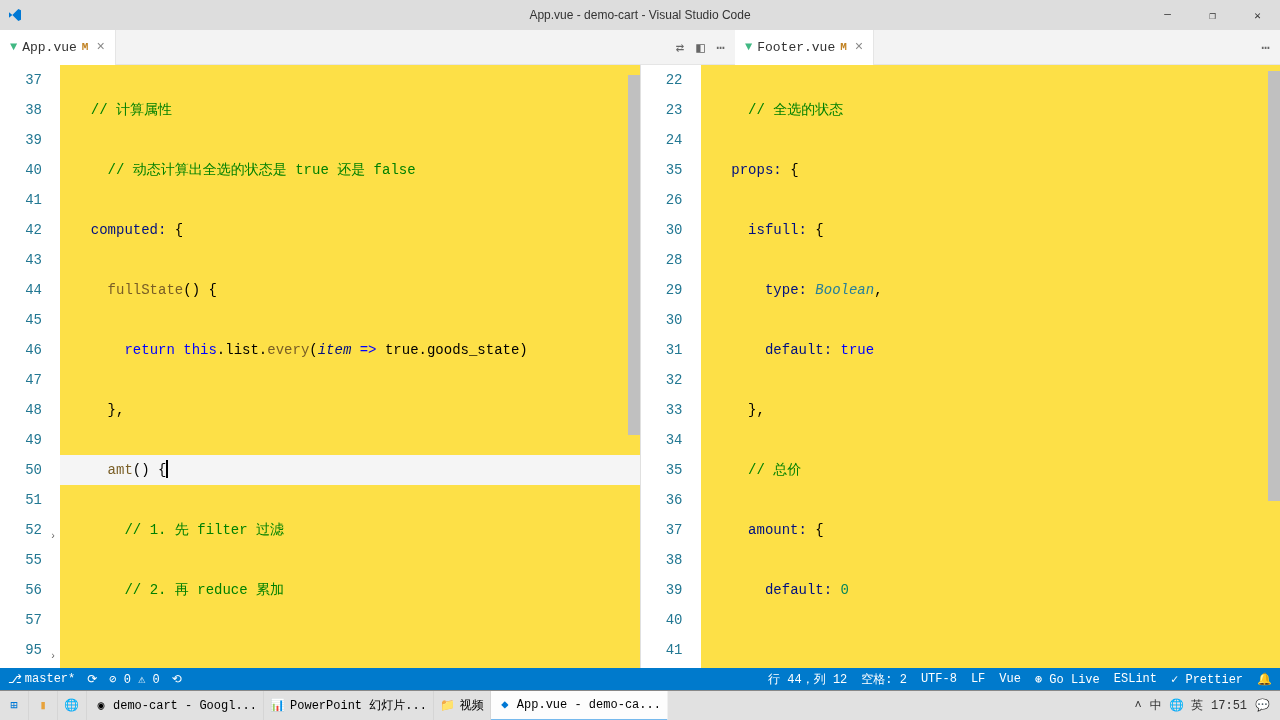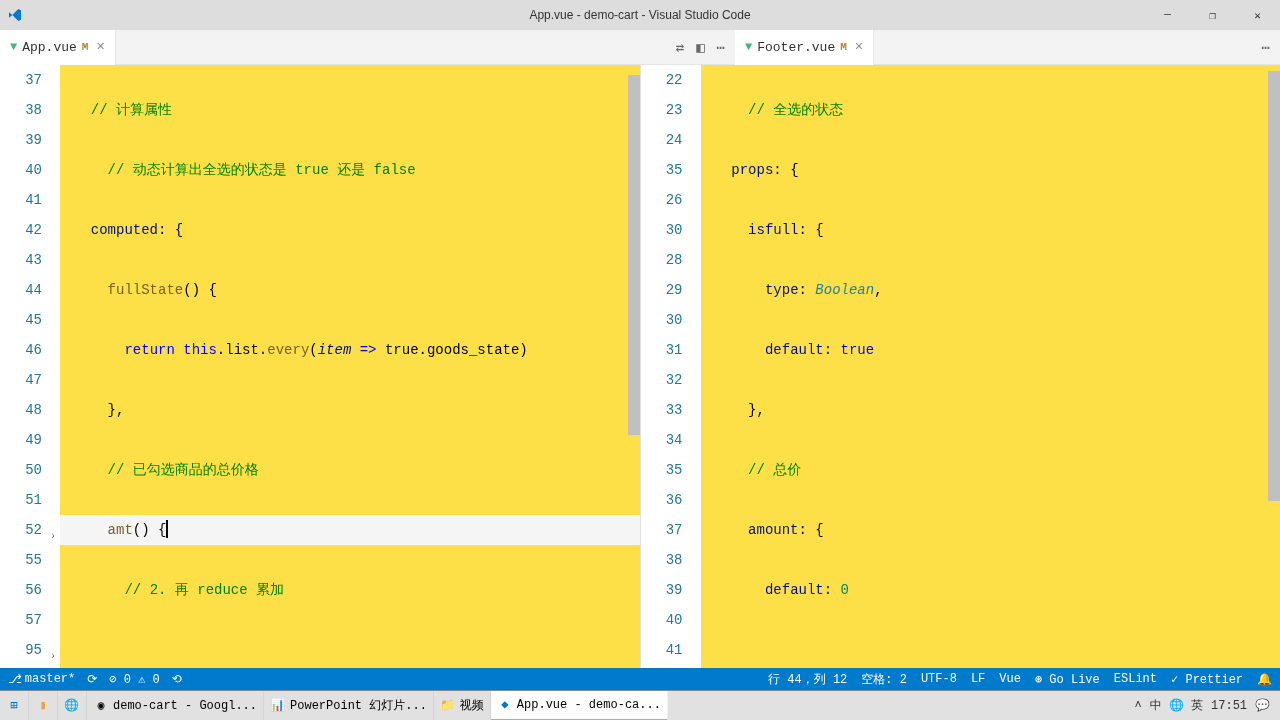--- a/index.html
+++ b/index.html
@@ -127,22 +127,22 @@
       <div class="ln"><span>95</span><span class="fold">›</span></div>
       <div class="ln">65</div>
     </div>
     <div class="code">
 <div class="line">  <span class="c-comment">// 计算属性</span></div>
 <div class="line">    <span class="c-comment">// 动态计算出全选的状态是 true 还是 false</span></div>
 <div class="line">  <span class="c-prop">computed:</span> {</div>
 <div class="line">    <span class="c-func">fullState</span>() {</div>
 <div class="line">      <span class="c-key">return</span> <span class="c-key">this</span><span>.list.</span><span class="c-func">every</span>(<span class="c-param">item</span><span class="c-key"> =&gt; </span><span>true.goods_state)</span></div>
 <div class="line">    },</div>
-<div class="line">    <span class="c-comment">// 已勾选商品的总价格</span></div>
 <div class="line hl">    <span class="c-func">amt</span>() {<span class="cursor"></span></div>
+<div class="line">      <span class="c-comment">// 1. 先 filter 过滤</span></div>
 <div class="line">      <span class="c-comment">// 2. 再 reduce 累加</span></div>
 
 
 
 
 
 
 
 
 

